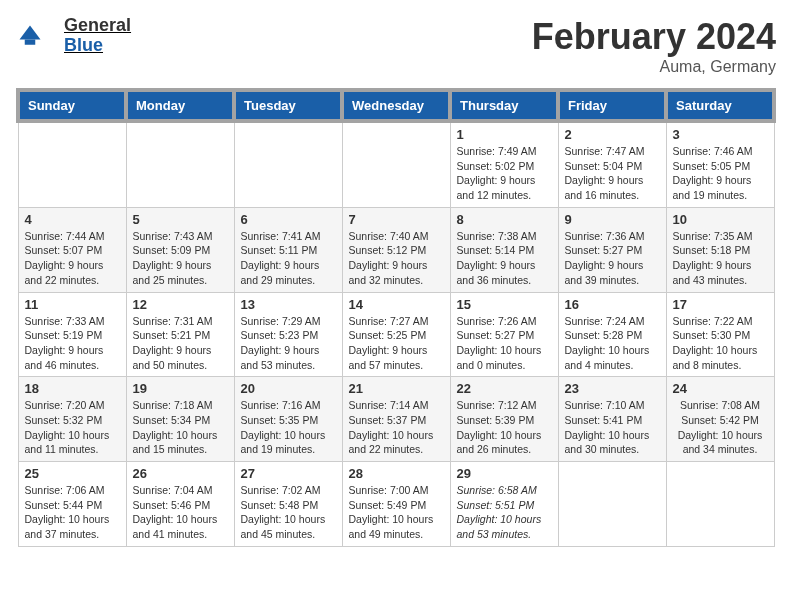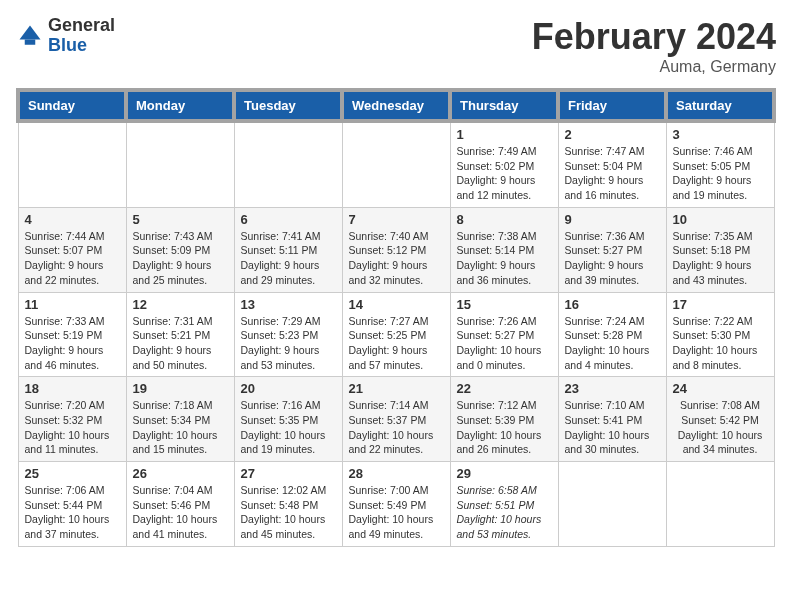--- a/index.html
+++ b/index.html
@@ -12,21 +12,22 @@
     }
     .header-area {
       display: flex;
       justify-content: space-between;
       align-items: flex-start;
       margin-bottom: 12px;
     }
     .logo {
       display: flex;
       align-items: center;
-      gap: 4px;
+      gap: 20px;
+      text-decoration: underline;
     }
     .logo-text {
       font-size: 18px;
       font-weight: bold;
       line-height: 1.1;
     }
     .logo-general { color: #333; }
     .logo-blue { color: #1a5fa8; }
     .logo-icon {
       width: 28px;
@@ -309,21 +310,21 @@
         </td>
         <td>
           <span class="day-number">26</span>
           <div class="day-info" style="white-space: pre-line;">Sunrise: 7:04 AM
 Sunset: 5:46 PM
 Daylight: 10 hours
 and 41 minutes.</div>
         </td>
         <td>
           <span class="day-number">27</span>
-          <div class="day-info" style="white-space: pre-line;">Sunrise: 12:02 AM
+          <div class="day-info" style="white-space: pre-line;">Sunrise: 7:02 AM
 Sunset: 5:48 PM
 Daylight: 10 hours
 and 45 minutes.</div>
         </td>
         <td>
           <span class="day-number">28</span>
           <div class="day-info" style="white-space: pre-line;">Sunrise: 7:00 AM
 Sunset: 5:49 PM
 Daylight: 10 hours
 and 49 minutes.</div>

